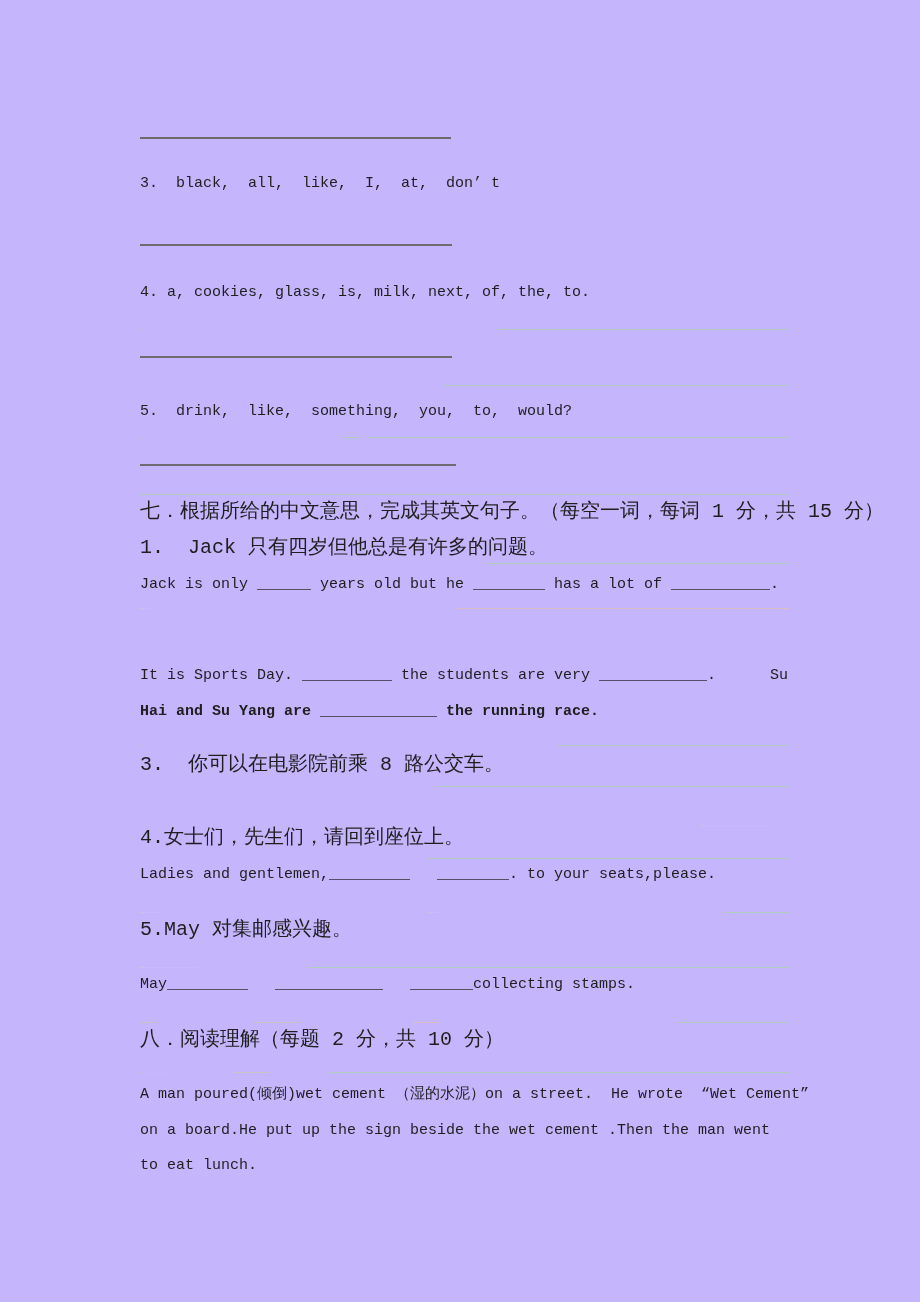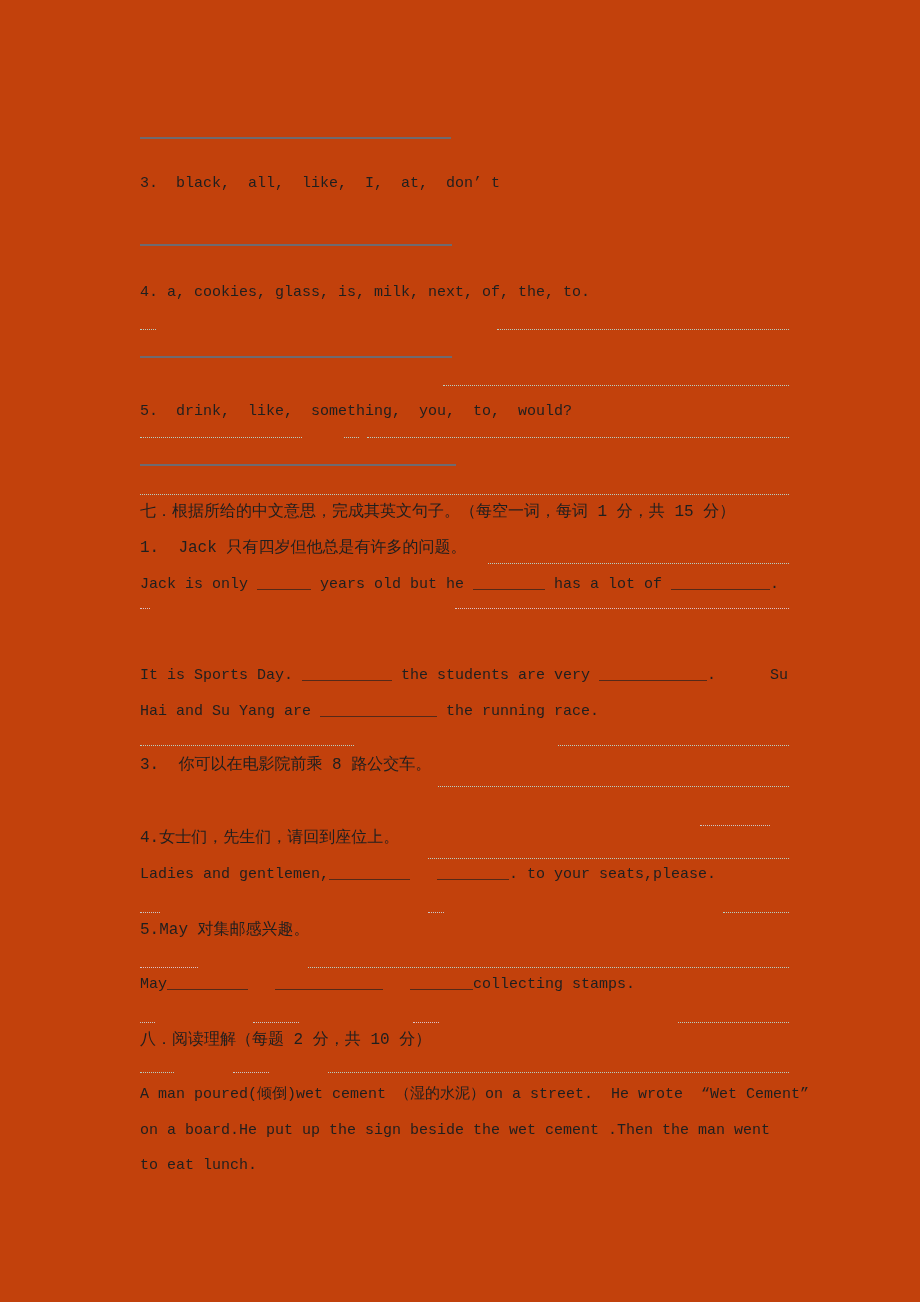--- a/index.html
+++ b/index.html
@@ -1,26 +1,26 @@
 <!DOCTYPE html>
 <html><head>
 <meta charset="utf-8">
 <style>
   html,body{margin:0;padding:0;background:#ffffff;}
   #page{
     position:relative;
     width:920px;height:1302px;
-    background:#c2410c;
+    background:#c4b5fd;
     overflow:hidden;
     font-family:"Liberation Mono","DejaVu Sans Mono",monospace;
     color:#1f1f1f;
   }
   .abs{position:absolute;white-space:pre;}
   .en{font-size:15px;line-height:20px;letter-spacing:0px;}
-  .zh{font-size:16px;line-height:28px;}
+  .zh{font-size:20px;line-height:28px;}
   .solid-rule{
     position:absolute;height:0;
     border-top:2px solid #6e6a70;
   }
   .dot{
     position:absolute;height:0;
     border-top:1px dotted #b7cfc2;
   }
   .dot.pink{border-top-color:#dcc3c8;}
   .dot.gray{border-top-color:#c9c9c9;}
@@ -58,21 +58,21 @@
   <div class="abs zh" style="top:498px;left:140px;">七．根据所给的中文意思，完成其英文句子。（每空一词，每词 1 分，共 15 分）</div>
 
   <div class="abs zh" style="top:534px;left:140px;">1.  Jack 只有四岁但他总是有许多的问题。</div>
   <div class="dot" style="top:563px;left:488px;width:301px;"></div>
   <div class="abs en" style="top:575px;left:140px;">Jack is only ______ years old but he ________ has a lot of ___________.</div>
 
   <div class="dot pink" style="top:608px;left:140px;width:10px;"></div>
   <div class="dot pink" style="top:608px;left:455px;width:334px;"></div>
 
   <div class="abs en" style="top:666px;left:140px;">It is Sports Day. __________ the students are very ____________.      Su</div>
-  <div class="abs en" style="top:702px;left:140px;">Hai and Su Yang are _____________ the running race.</div>
+  <div class="abs en" style="top:702px;left:140px;font-weight:bold;">Hai and Su Yang are _____________ the running race.</div>
 
   <div class="dot" style="top:745px;left:140px;width:214px;"></div>
   <div class="dot" style="top:745px;left:558px;width:231px;"></div>
 
   <div class="abs zh" style="top:751px;left:140px;">3.  你可以在电影院前乘 8 路公交车。</div>
   <div class="dot" style="top:786px;left:438px;width:351px;"></div>
 
   <div class="dot gray" style="top:825px;left:700px;width:70px;"></div>
 
   <div class="abs zh" style="top:824px;left:140px;">4.女士们，先生们，请回到座位上。</div>

